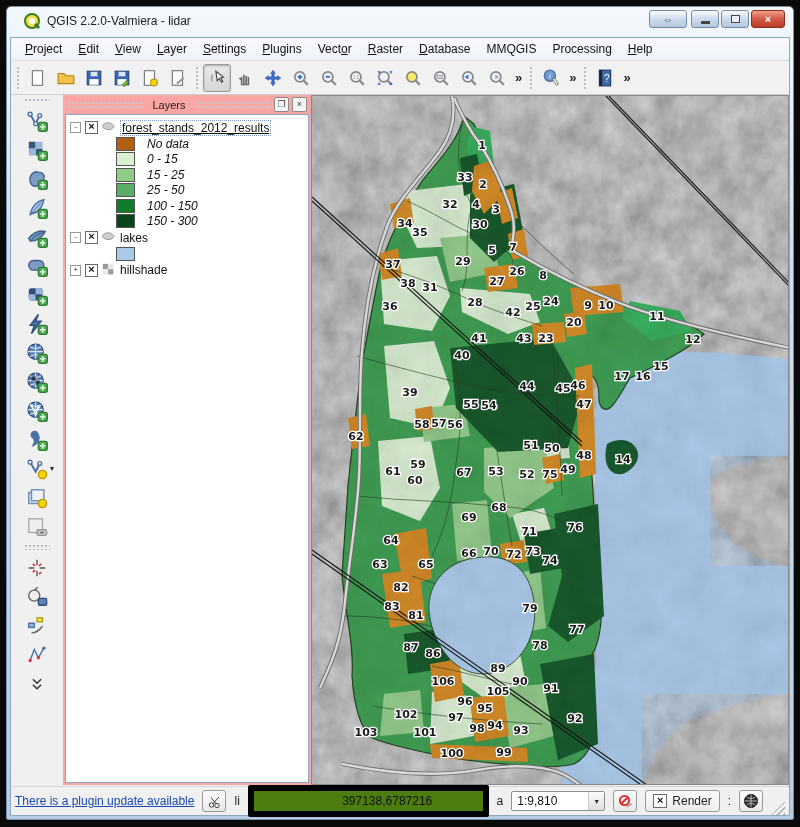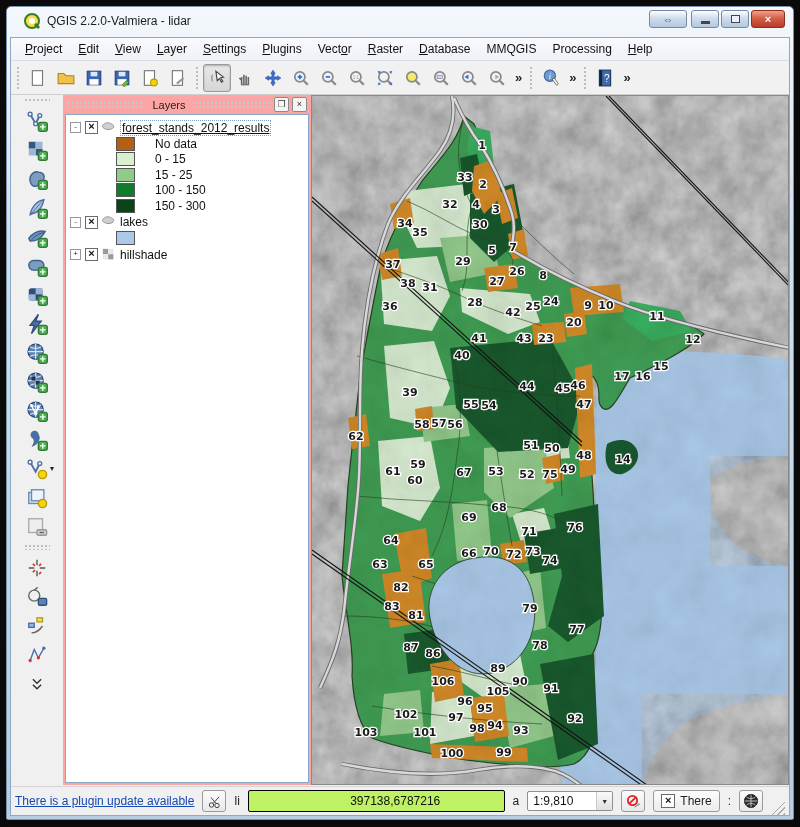--- a/index.html
+++ b/index.html
@@ -42,35 +42,35 @@
   .panel-head{height:19px;display:flex;align-items:center;padding:0 4px;}
   .panel-head .gripline{flex:1;height:7px;background-image:radial-gradient(#c3c8cf 1px,transparent 1.2px);background-size:4px 4px;}
   .panel-title{font-size:11px;color:#222;padding:0 8px;}
   .ph-btn{width:13px;height:13px;border:1px solid #8a8a8a;background:#f5f5f5;border-radius:2px;margin-left:3px;display:flex;align-items:center;justify-content:center;font-size:9px;color:#333;line-height:1;}
   .panel-body{flex:1;margin:0 2px 2px 2px;background:#fff;border:1px solid #89a8c8;overflow:hidden;padding:4px 0 0 4px;}
   .tree-row{display:flex;align-items:center;height:17px;gap:4px;}
   .expander{width:9px;height:9px;border:1px solid #979797;background:#fff;font-size:8px;line-height:7px;text-align:center;color:#333;flex:0 0 auto;}
   .cb{width:11px;height:11px;border:1px solid #6a6a6a;background:#fff;font-size:11px;font-weight:bold;line-height:9px;text-align:center;color:#111;flex:0 0 auto;}
   .layer-label{font-size:12px;font-weight:normal;color:#111;white-space:nowrap;}
   .layer-label.sel{text-decoration:underline;border:1px dotted #7aa0c8;padding:0 1px;}
-  .leg-row{display:flex;align-items:center;height:15.5px;gap:20px;padding-left:46px;}
+  .leg-row{display:flex;align-items:center;height:15.5px;gap:12px;padding-left:46px;font-style:italic;}
   .leg-swatch{width:17px;height:12px;border:1px solid #555;flex:0 0 auto;}
   .leg-label{font-size:12px;color:#111;white-space:nowrap;}
   .licon{flex:0 0 auto;display:flex;}
   
   .map{flex:1;border:1px solid #898989;background:#bcbcbc;position:relative;overflow:hidden;}
   .map svg{display:block;}
   .stand-label{font-family:"DejaVu Sans",sans-serif;font-size:11px;font-weight:bold;fill:#1a1a1a;stroke:#ffffff;stroke-width:2.6px;paint-order:stroke;text-anchor:middle;}
   
   .statusbar{position:absolute;left:0;right:0;bottom:0;height:29px;background:#f0f0f0;border-top:1px solid #d5d5d5;display:flex;align-items:center;gap:8px;padding:0 4px;box-sizing:border-box;}
   .plugin-link{font-size:12px;color:#1749b4;text-decoration:underline;white-space:nowrap;}
   .st-btn{width:24px;height:22px;border:1px solid #9a9a9a;border-radius:3px;background:linear-gradient(#fcfcfc,#e8e8e8);display:flex;align-items:center;justify-content:center;box-sizing:border-box;}
   .st-label{font-size:12px;color:#222;}
-  .coord-box{flex:1;height:20px;border:1px solid #000000;background:#bef264;border-radius:2px;display:flex;align-items:center;justify-content:center;font-size:12px;color:#111;padding-left:38px;}
-  .scale-combo{width:86px;height:20px;border:1px solid #8f8f8f;background:#fff;border-radius:2px;display:flex;align-items:center;box-sizing:border-box;}
+  .coord-box{flex:1;height:20px;border:6px solid #000000;background:#4d7c0f;border-radius:2px;display:flex;align-items:center;justify-content:center;font-size:12px;color:#111;padding-left:38px;}
+  .scale-combo{width:94px;height:20px;border:1px solid #8f8f8f;background:#fff;border-radius:2px;display:flex;align-items:center;box-sizing:border-box;}
   .scale-val{flex:1;font-size:12px;color:#111;padding-left:5px;}
   .combo-arrow{width:15px;height:100%;display:flex;align-items:center;justify-content:center;font-size:7px;color:#333;border-left:1px solid #c9c9c9;background:linear-gradient(#fafafa,#dfdfdf);}
   .render-box{height:22px;border:1px solid #9a9a9a;border-radius:3px;background:linear-gradient(#fcfcfc,#ececec);display:flex;align-items:center;gap:5px;padding:0 7px;box-sizing:border-box;}
   .render-box .cb{width:12px;height:12px;line-height:10px;}
   .resize-grip{width:14px;height:14px;align-self:flex-end;background:linear-gradient(135deg,transparent 50%,#aaa 50%,#aaa 55%,transparent 55%,transparent 70%,#aaa 70%,#aaa 75%,transparent 75%,transparent 90%,#aaa 90%);}
 </style>
 </head>
 <body>
 
 <div class="outer">
@@ -433,20 +433,24 @@
                 <div class="leg-swatch" style="background: rgb(179, 95, 20);"></div>
                 <span class="leg-label">No data</span>
               </div>
               <div class="leg-row">
                 <div class="leg-swatch" style="background: rgb(217, 239, 210);"></div>
                 <span class="leg-label">0 - 15</span>
               </div>
               <div class="leg-row">
                 <div class="leg-swatch" style="background: rgb(144, 203, 136);"></div>
                 <span class="leg-label">15 - 25</span>
+              </div>
+              <div class="leg-row">
+                <div class="leg-swatch" style="background: rgb(90, 173, 104);"></div>
+                <span class="leg-label">25 - 50</span>
               </div>
               <div class="leg-row">
                 <div class="leg-swatch" style="background: rgb(17, 124, 43);"></div>
                 <span class="leg-label">100 - 150</span>
               </div>
               <div class="leg-row">
                 <div class="leg-swatch" style="background: rgb(10, 68, 24);"></div>
                 <span class="leg-label">150 - 300</span>
               </div>
               <div class="tree-row">
@@ -740,21 +744,21 @@
       </div>
       <div class="st-btn">
         <svg width="15" height="15" viewBox="0 0 15 15">
           <circle cx="6.5" cy="6.5" r="4.6" fill="none" stroke="#d22" stroke-width="1.8"></circle>
           <path d="M3.3 9.7L9.7 3.3" stroke="#d22" stroke-width="1.8"></path>
           <path d="M8 13l5-4 1 1.6-5 3z" fill="#999"></path>
         </svg>
       </div>
       <div class="render-box">
         <div class="cb">×</div>
-        <span class="st-label">There</span>
+        <span class="st-label">Render</span>
       </div>
       <span class="st-label">:</span>
       <div class="st-btn">
         <svg width="16" height="16" viewBox="0 0 16 16">
           <circle cx="8" cy="8" r="6.5" fill="#2e2e2e" stroke="#111"></circle>
           <path d="M8 1.5v13M1.5 8h13M3.5 4c3 2 6 2 9 0M3.5 12c3-2 6-2 9 0" stroke="#bbb" fill="none"></path>
         </svg>
       </div>
       <div class="resize-grip"></div>
     </div>

